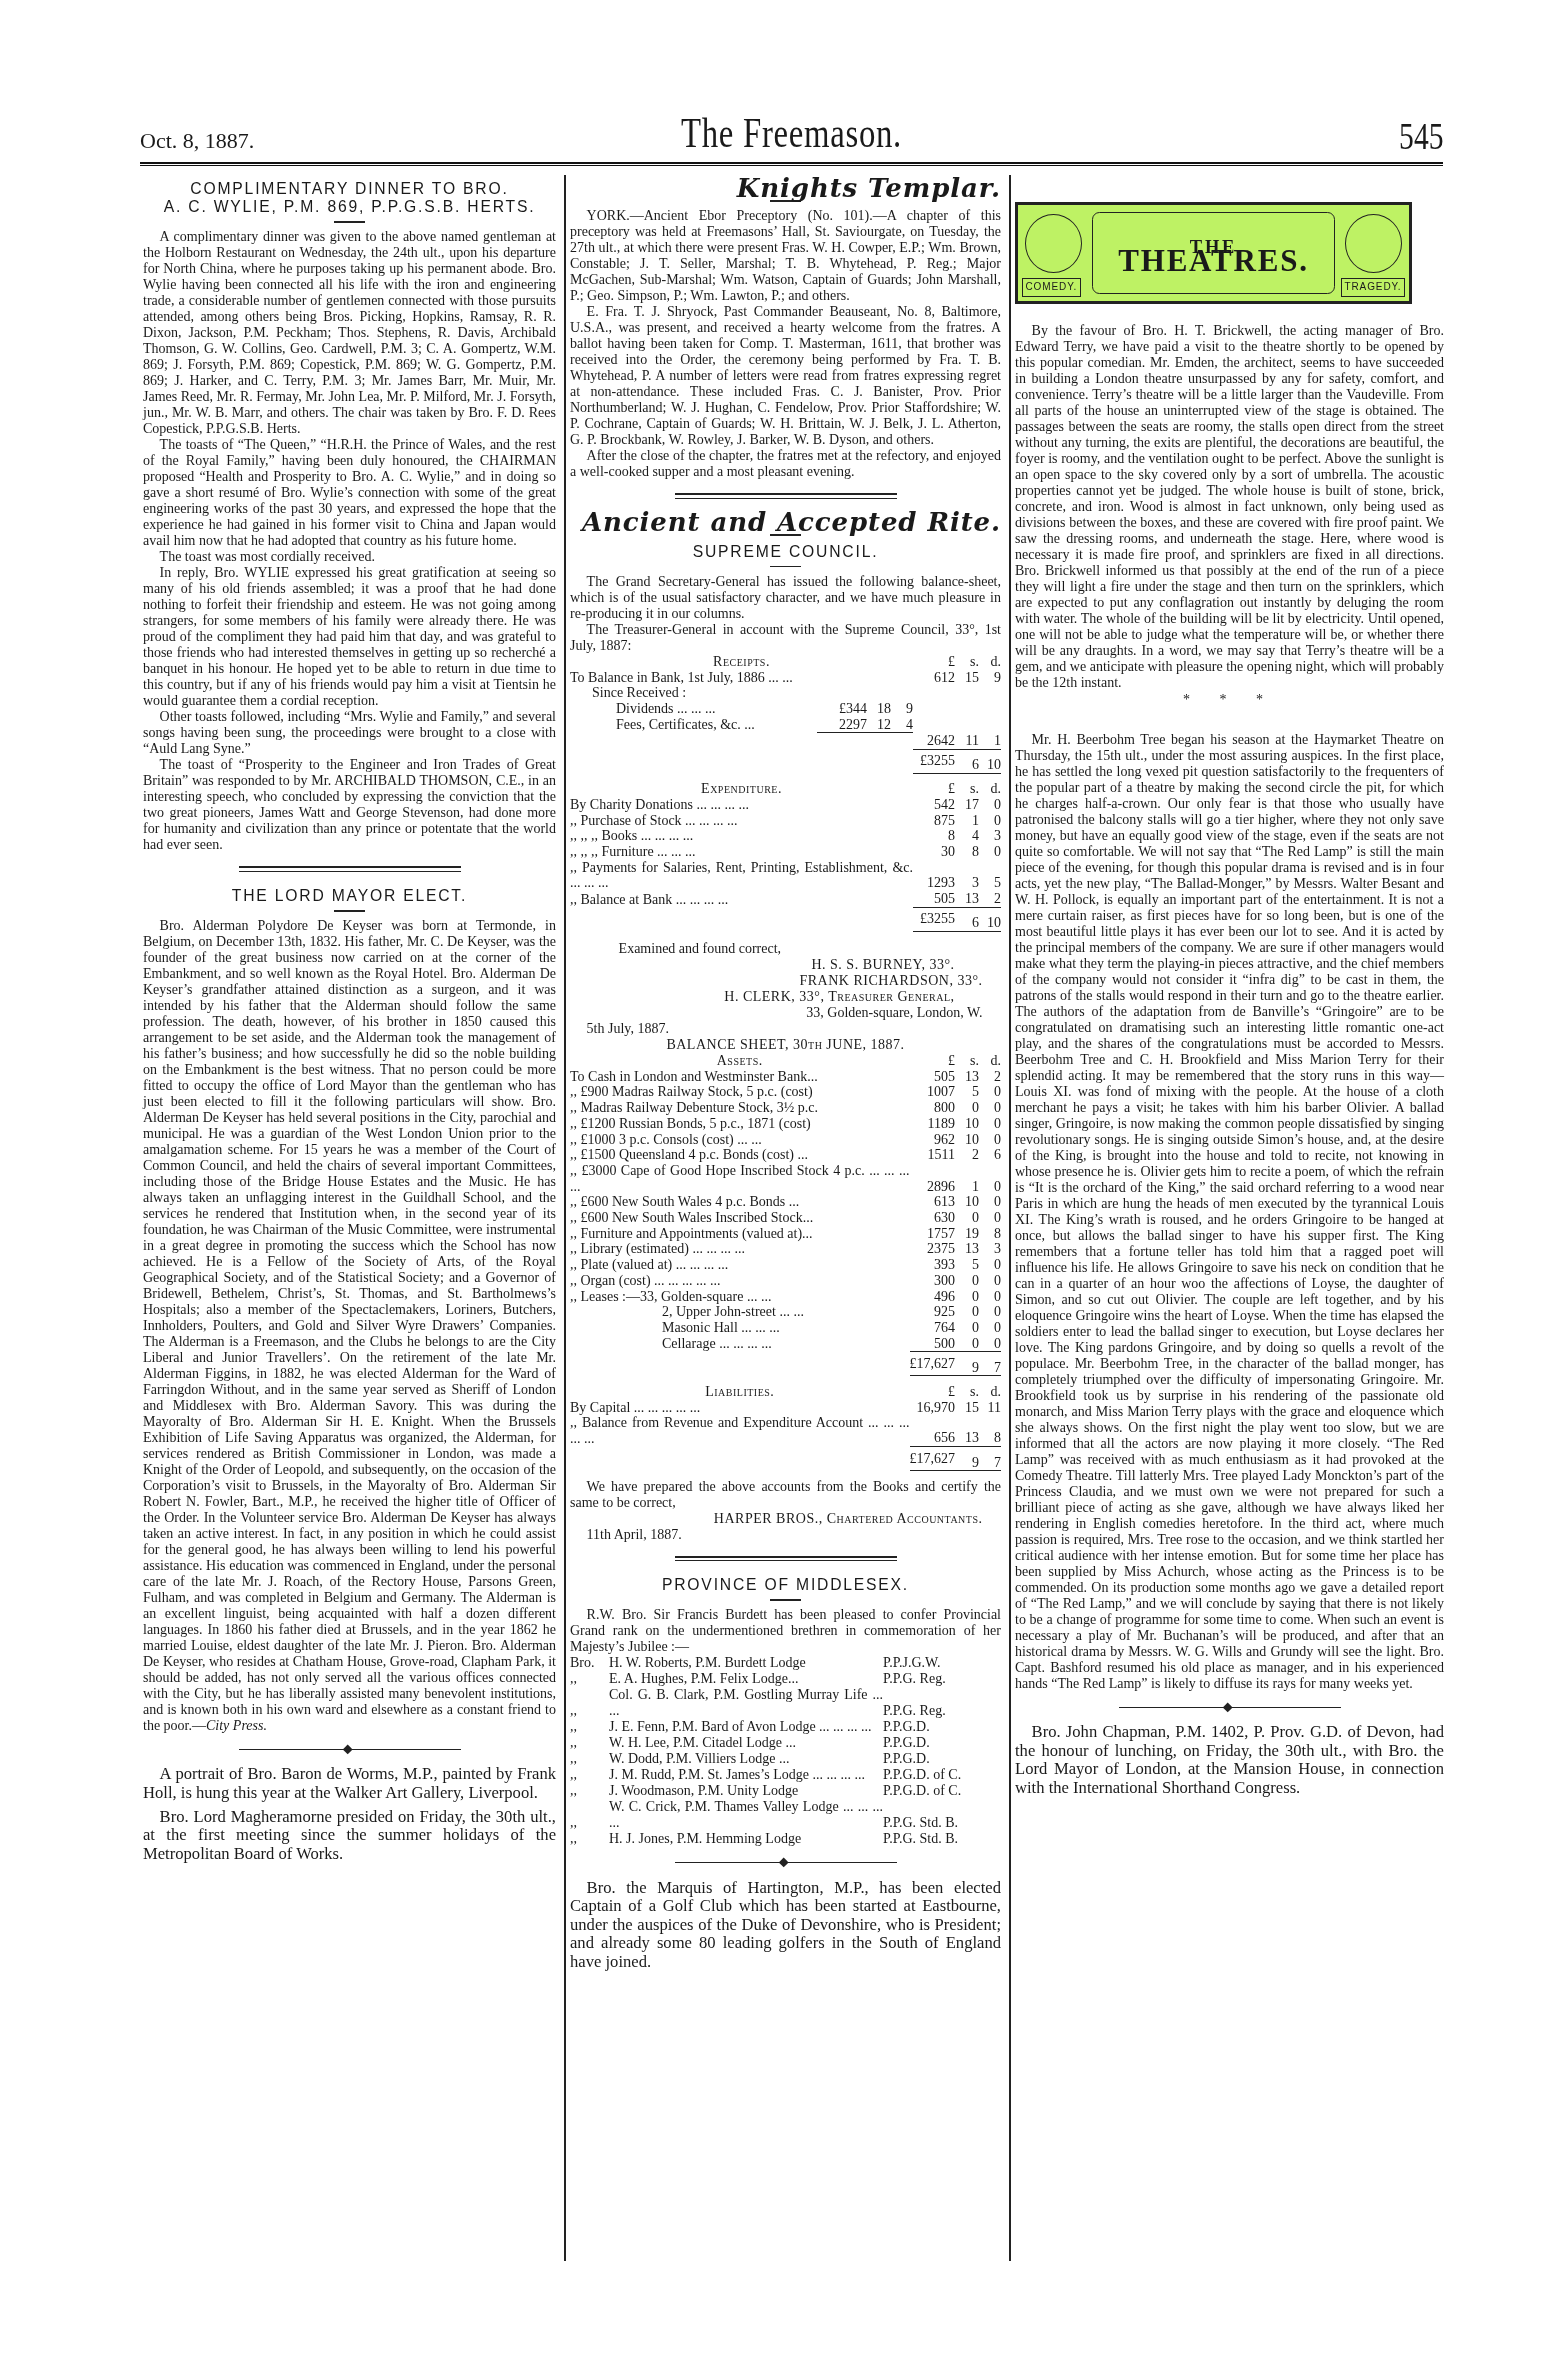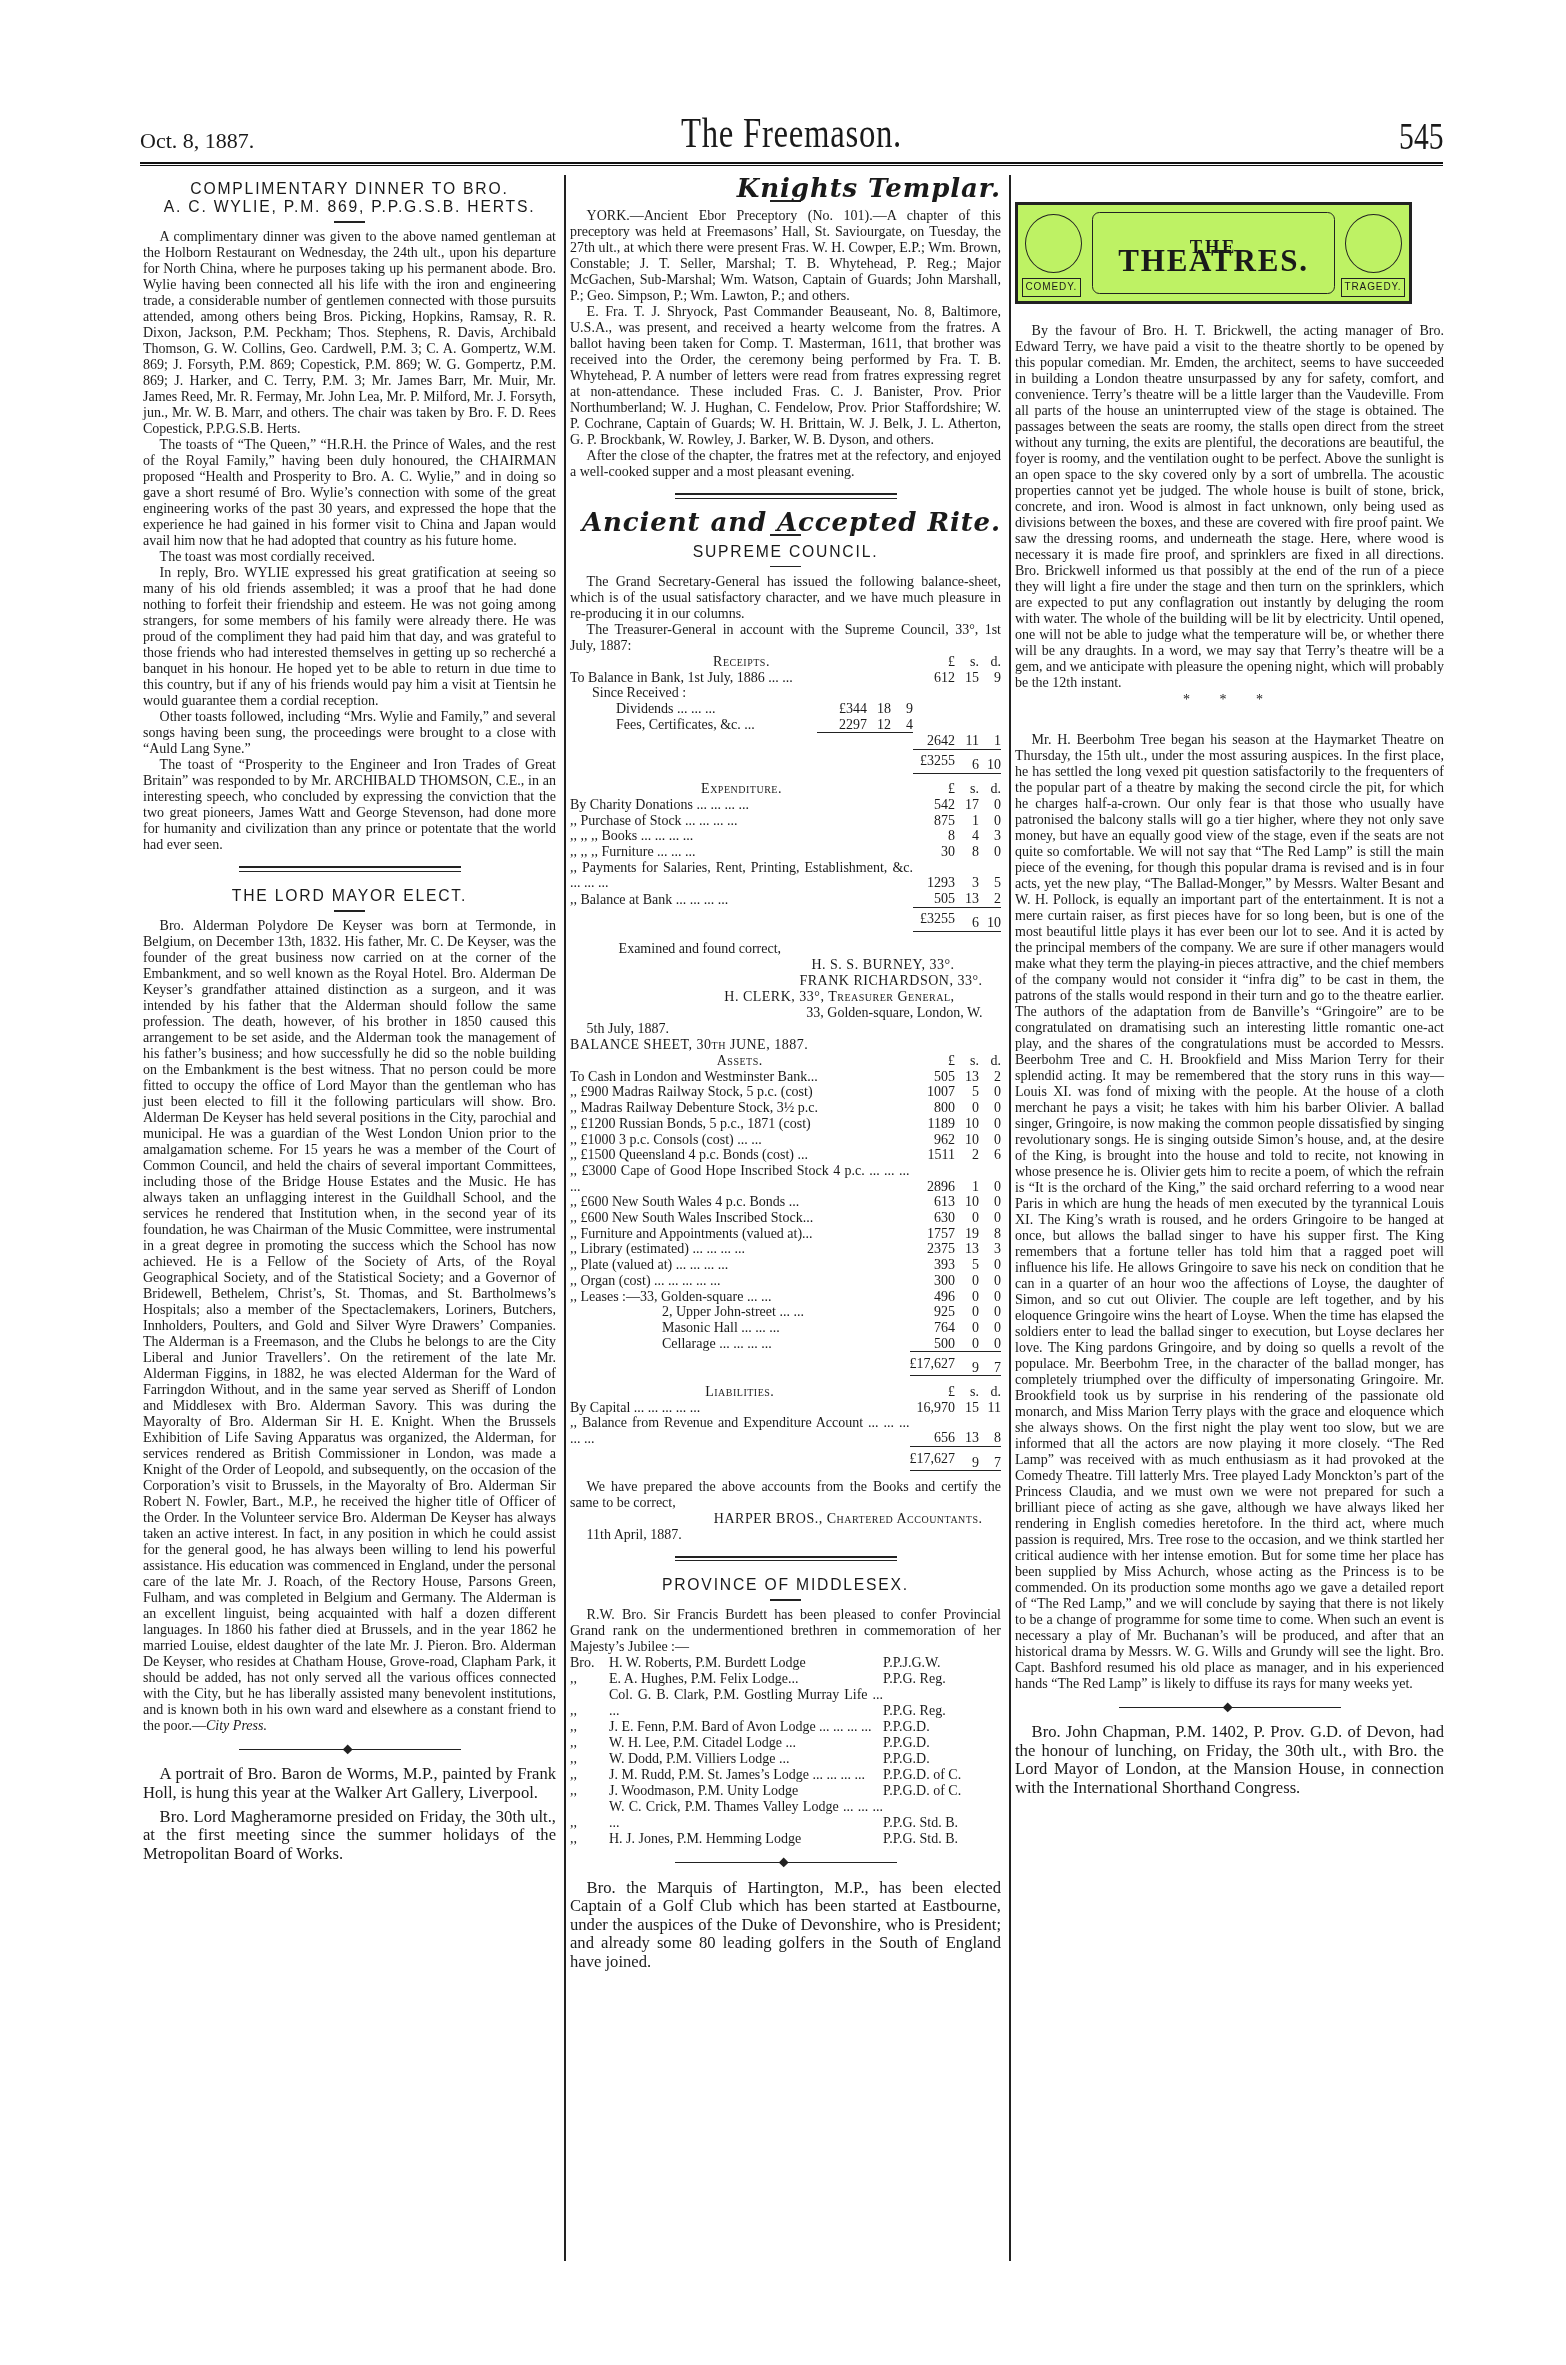--- a/index.html
+++ b/index.html
@@ -219,21 +219,21 @@
       </table>
 
     <p style="margin-top:9.2px;padding-left:32px">Examined and found correct,</p>
     <div class="sig" style="padding-right:18.5px">
       <span class="line sc" style="padding-right:28px">H. S. S. BURNEY, 33°.</span>
       <span class="line sc">FRANK RICHARDSON, 33°.</span>
       <span class="line sc" style="padding-right:28px">H. CLERK, 33°, Treasurer General,</span>
       <span class="line">33, Golden-square, London, W.</span>
     </div>
     <p class="noind" style="padding-left:16.6px">5th July, 1887.</p>
-    <p class="noind sc" style="text-align:left">BALANCE SHEET, 30th JUNE, 1887.</p>
+    <p class="noind sc" style="text-align:center">BALANCE SHEET, 30th JUNE, 1887.</p>
 
     <table class="acct">
       <tbody>
           <tr class="head-row">
         <td class="lbl sc">Assets.</td>
         <td class="num">£</td>
         <td class="s">s.</td>
         <td class="d">d.</td>
       </tr>
       <tr>

